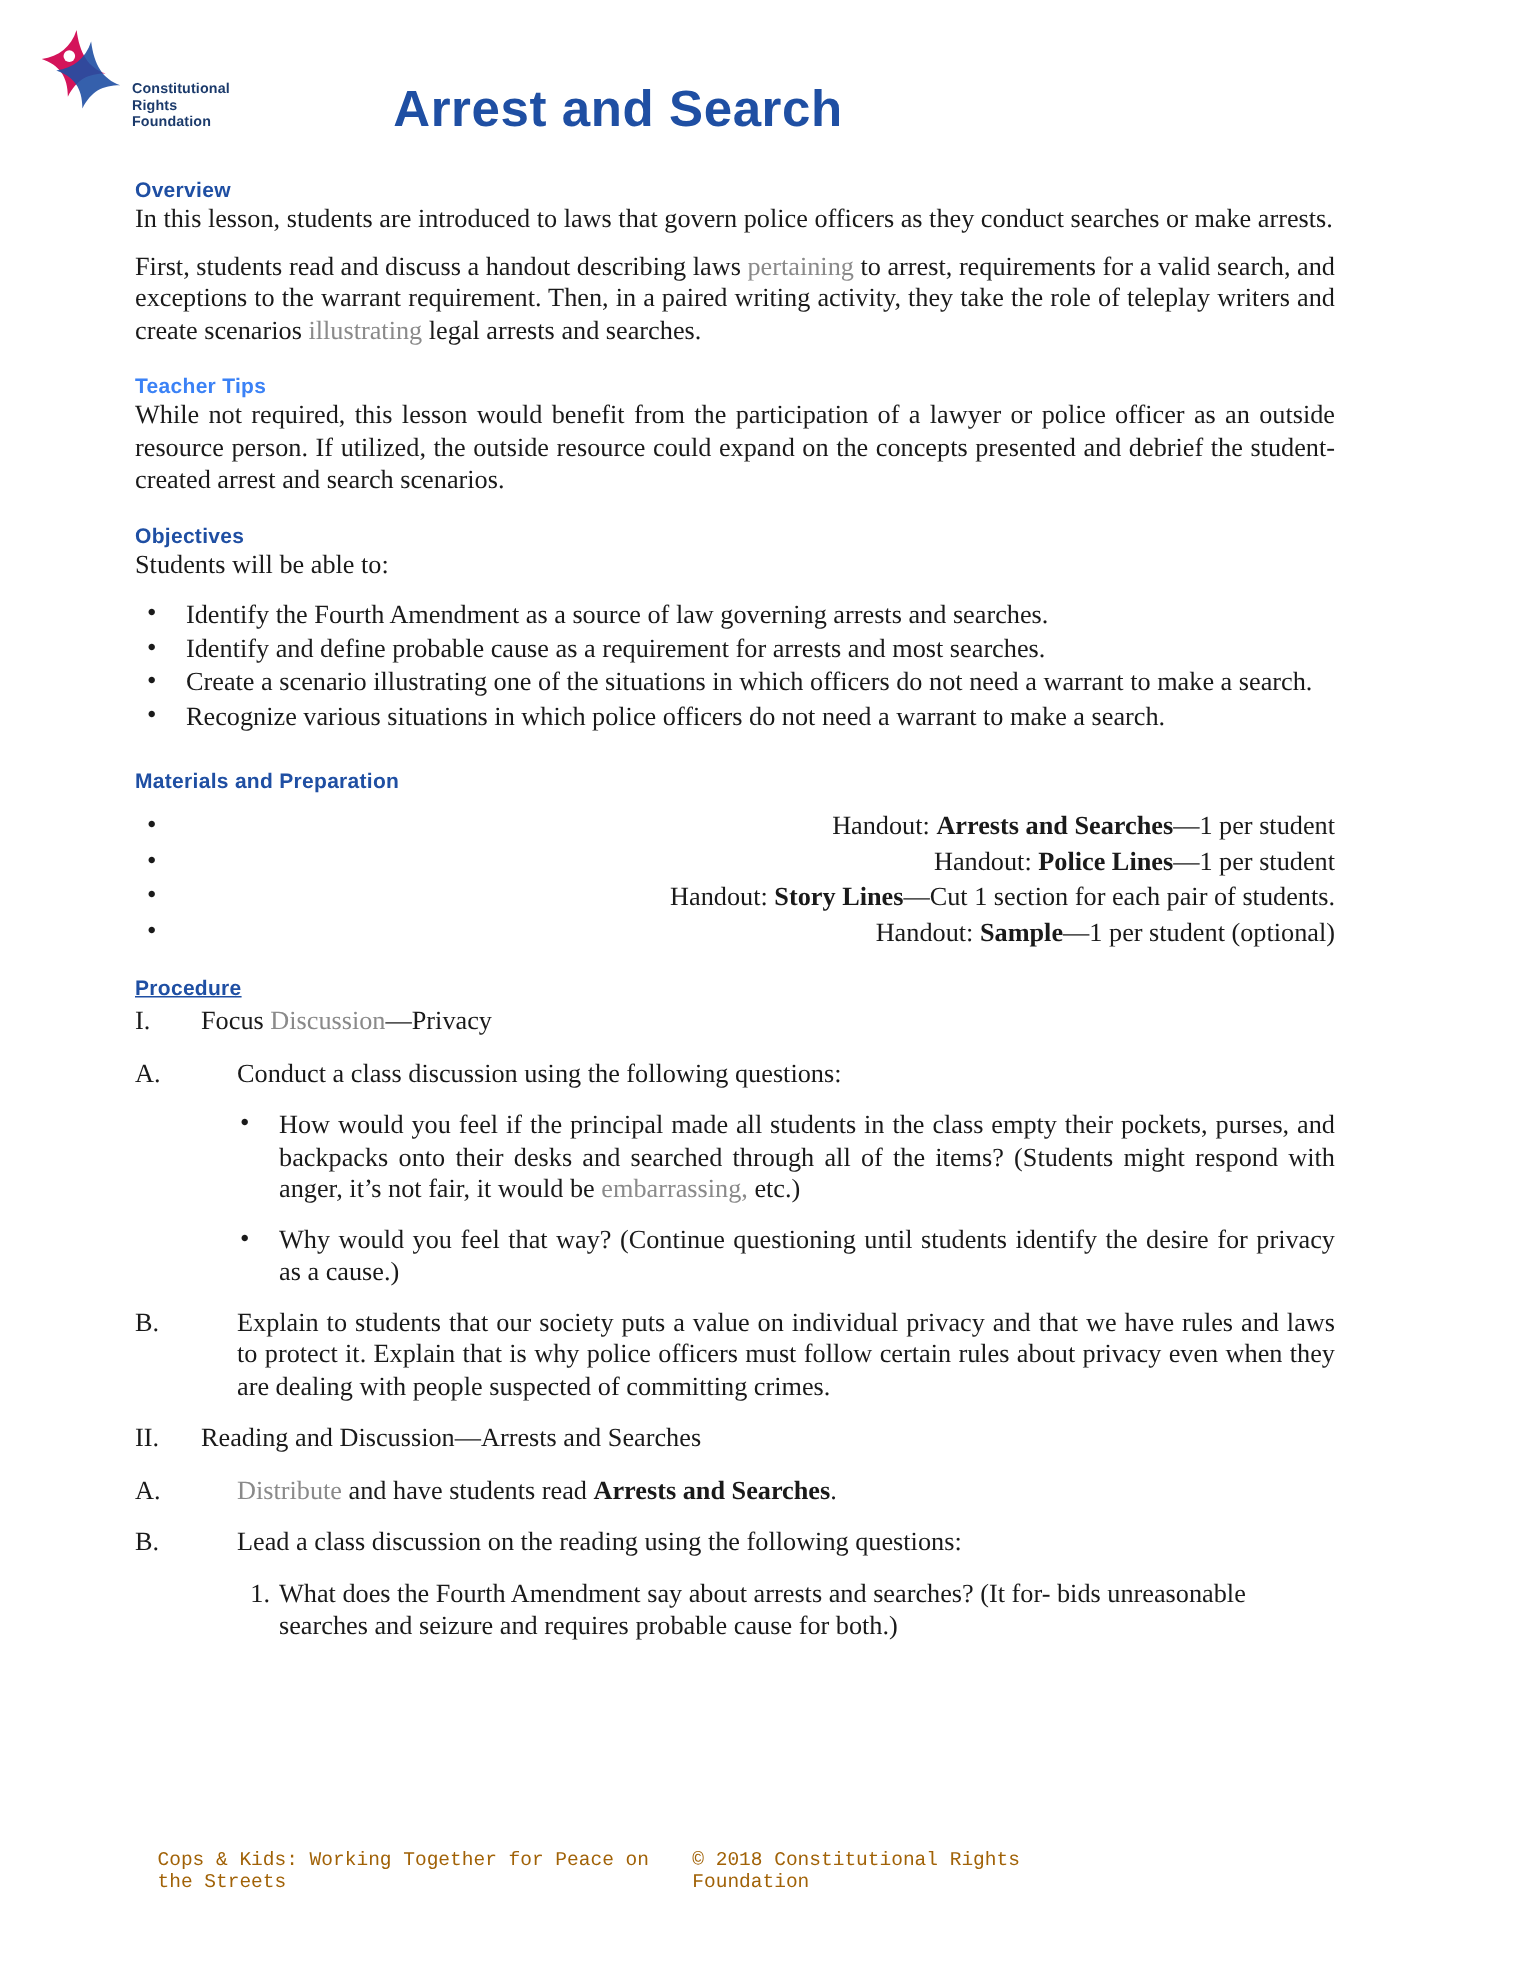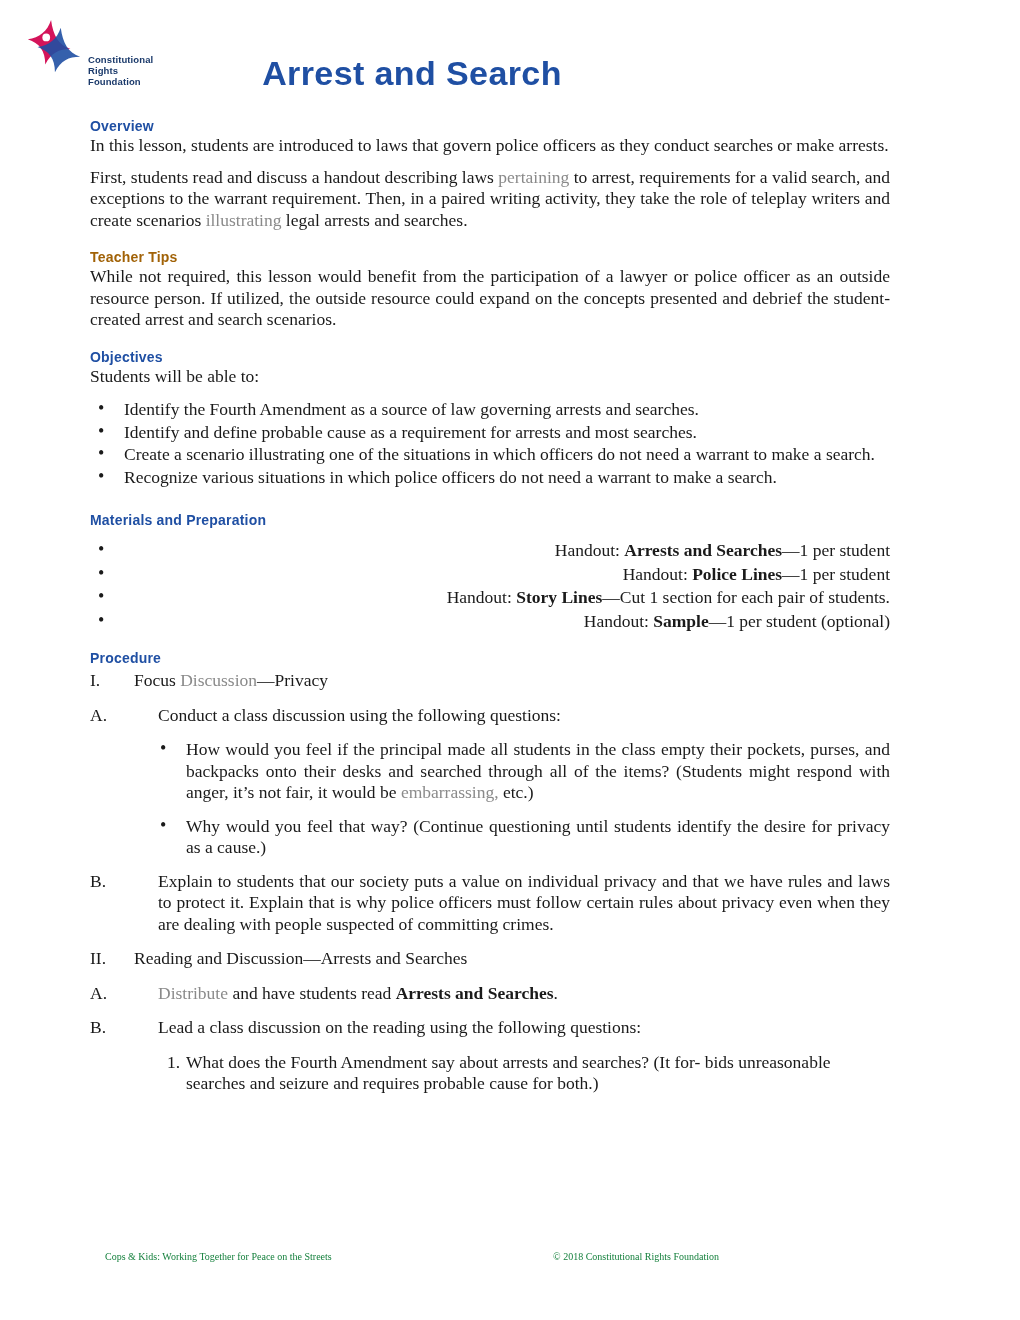--- a/index.html
+++ b/index.html
@@ -186,23 +186,23 @@
     text-align: right;
     font-size: 17.5px;
   }
 
   
   .footer {
     position: absolute;
     left: 105px;
     right: 105px;
     bottom: 58px;
-    font-family: Liberation Serif, serif;
-    font-size: 10px;
-    color: #15803d;
+    font-family: Liberation Mono, monospace;
+    font-size: 13px;
+    color: #a16207;
     display: flex;
     justify-content: space-between;
   }
 </style>
 </head>
 <body>
 
 <div class="page">
 
   <div class="header">
@@ -220,41 +220,41 @@
     </div>
     <div class="doc-title">Arrest and Search</div>
   </div>
 
   <div class="content">
 
     <h2 class="section">Overview</h2>
     <p class="para">In this lesson, students are introduced to laws that govern police officers as they conduct searches or make arrests.</p>
     <p class="para"><span>First, students read and discuss a handout describing laws </span><span class="faded">pertaining</span><span> to arrest, requirements for a valid search, and exceptions to the warrant requirement. Then, in  a paired writing activity, they take the role of teleplay writers and create scenarios </span><span class="faded">illustrating</span><span> legal arrests and searches.</span></p>
 
-    <h2 class="section gap" style="color:#a16207;">Teacher Tips</h2>
+    <h2 class="section gap" style="color:#3b82f6;">Teacher Tips</h2>
     <p class="para">While not required, this lesson would benefit from the participation of a lawyer or  police officer as an outside resource person. If utilized, the outside resource could  expand on the concepts presented and debrief the student-created arrest and search scenarios.</p>
 
     <h2 class="section gap">Objectives</h2>
     <p class="para tight nojust">Students will be able to:</p>
     <ul class="bullets">
       <li>Identify the Fourth Amendment as a source of law governing arrests and searches.</li>
       <li>Identify and define probable cause as a requirement for arrests and most searches.</li>
       <li>Create a scenario illustrating one of the situations in which officers do not need a  warrant to make a search.</li>
       <li>Recognize various situations in which police officers do not need a warrant to make a search.</li>
     </ul>
 
     <h2 class="section gap" style="margin-top:24px;">Materials and Preparation</h2>
     <ul class="bullets mat">
       <li><span>Handout: </span><b class="inline">Arrests and Searches</b><span>—1 per student</span></li>
       <li><span>Handout: </span><b class="inline">Police Lines</b><span>—1 per student</span></li>
       <li><span>Handout: </span><b class="inline">Story Lines</b><span>—Cut 1 section for each pair of students.</span></li>
       <li><span>Handout: </span><b class="inline">Sample</b><span>—1 per student (optional)</span></li>
     </ul>
 
-    <h2 class="section gap" style="">Procedure</h2>
+    <h2 class="section gap" style="text-decoration:underline;">Procedure</h2>
 
     <div class="proc">
 
       <div class="proc-row roman">
         <span class="marker">I.</span><span>Focus </span><span class="faded">Discussion</span><span>—Privacy</span>
       </div>
 
       <div class="proc-row">
         <span class="marker">A.</span><span>Conduct a class discussion using the following questions:</span>
       </div>

